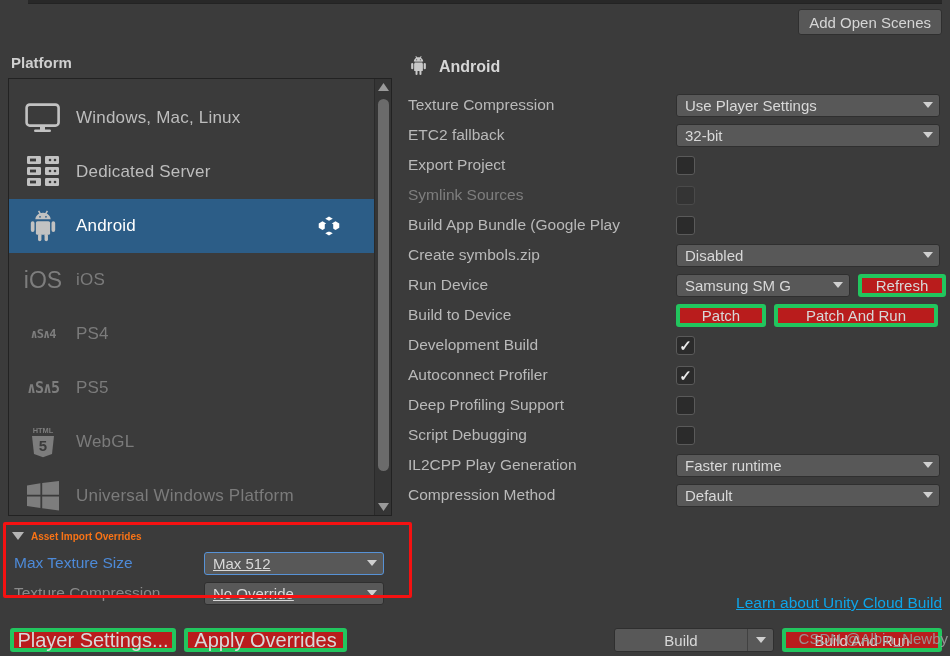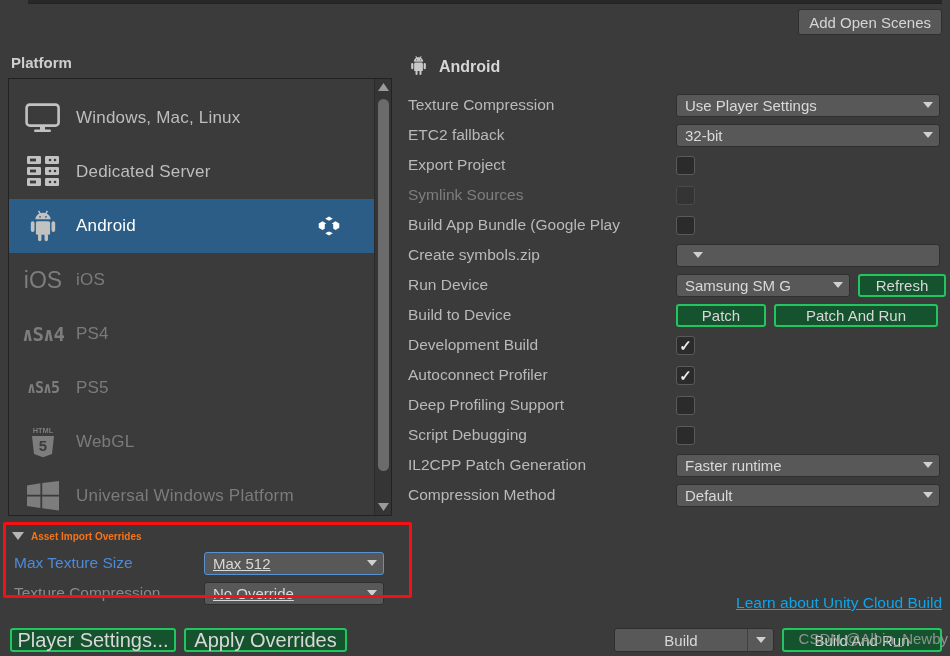--- a/index.html
+++ b/index.html
@@ -125,21 +125,21 @@
     border:1px solid #5a5a5a; border-radius:3px;
     display:flex; align-items:center; justify-content:center;
     cursor:pointer;
   }
   .checkbox.dim{ background:#343434; border-color:#4a4a4a; }
   .checkbox .tick{
     color:#eaeaea; font-size:15px; line-height:1; font-weight:bold;
   }
 
   .sbtn{
-    background:#14532d; border:2px solid #22c55e; border-radius:3px;
+    background:#b91c1c; border:4px solid #22c55e; border-radius:3px;
     height:23px; padding:0 10px; color:#d8d8d8; font-size:15px;
     display:flex; align-items:center; justify-content:center; cursor:pointer;
     white-space:nowrap;
   }
   .b-refresh{ width:88px; }
   .b-patch{ width:90px; }
   .b-patchrun{ width:164px; }
 
   
   #aio{
@@ -284,21 +284,21 @@
           </span>
         </div>
         <div class="plat-row dim">
           <span class="picon">
             <span style="font-size:23px;color:#7d7d7d;font-family:'Liberation Sans',sans-serif;">iOS</span>
           </span>
           <span class="plabel">iOS</span>
         </div>
         <div class="plat-row dim">
           <span class="picon">
-            <span style="font-size:19px;color:#7d7d7d;font-family:'DejaVu Sans Mono',monospace;letter-spacing:-1px;font-weight:bold;">∧S∧4</span>
+            <span style="font-size:12px;color:#7d7d7d;font-family:'DejaVu Sans Mono',monospace;letter-spacing:-1px;font-weight:bold;">∧S∧4</span>
           </span>
           <span class="plabel">PS4</span>
         </div>
         <div class="plat-row dim">
           <span class="picon">
             <span style="font-size:15px;color:#7d7d7d;font-family:'DejaVu Sans Mono',monospace;letter-spacing:-1px;font-weight:bold;">∧S∧5</span>
           </span>
           <span class="plabel">PS5</span>
         </div>
         <div class="plat-row dim">
@@ -395,20 +395,21 @@
         <div class="srow">
           <span class="slabel">Build App Bundle (Google Play</span>
           <span class="ctl">
             <div class="checkbox"></div>
           </span>
         </div>
         <div class="srow">
           <span class="slabel">Create symbols.zip</span>
           <span class="ctl">
             <div class="dropdown dd-wide">
+              <span class="dtext">Disabled</span>
               <span class="caret"></span>
             </div>
           </span>
         </div>
         <div class="srow">
           <span class="slabel">Run Device</span>
           <span class="ctl">
             <div class="dropdown dd-device">
               <span class="dtext">Samsung SM G</span>
               <span class="caret"></span>
@@ -445,21 +446,21 @@
             <div class="checkbox"></div>
           </span>
         </div>
         <div class="srow">
           <span class="slabel">Script Debugging</span>
           <span class="ctl">
             <div class="checkbox"></div>
           </span>
         </div>
         <div class="srow">
-          <span class="slabel">IL2CPP Patch Generation</span>
+          <span class="slabel">IL2CPP Play Generation</span>
           <span class="ctl">
             <div class="dropdown dd-wide">
               <span class="dtext">Faster runtime</span>
               <span class="caret"></span>
             </div>
           </span>
         </div>
         <div class="srow">
           <span class="slabel">Compression Method</span>
           <span class="ctl">

